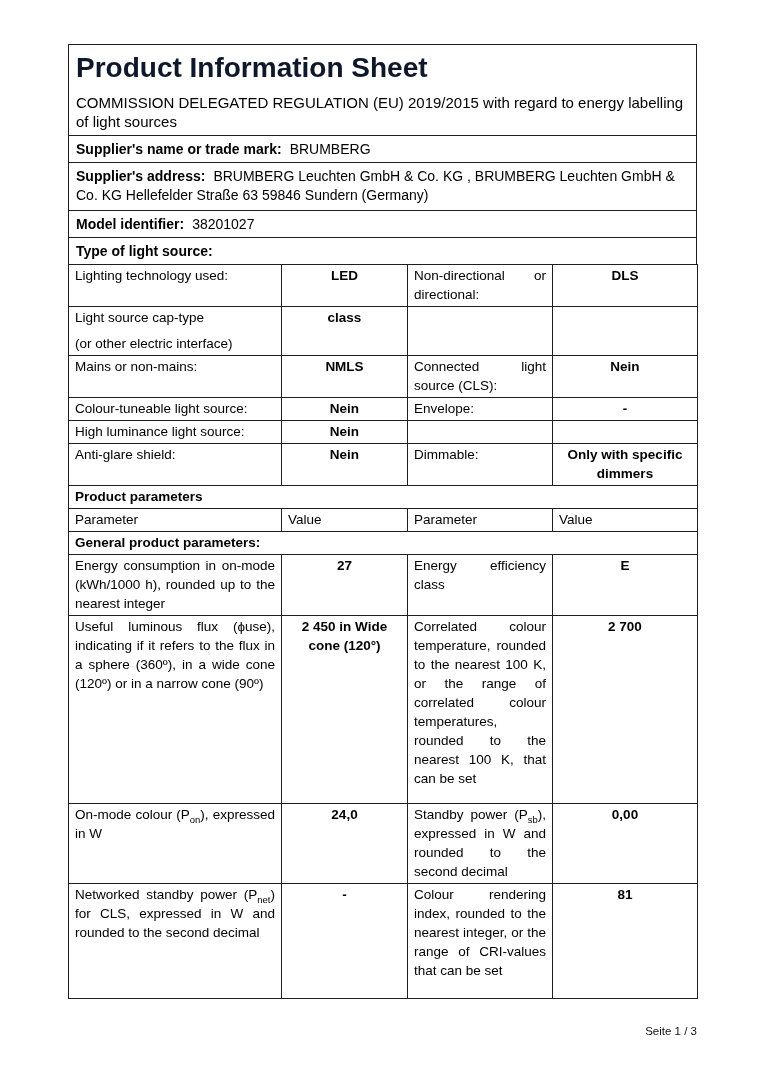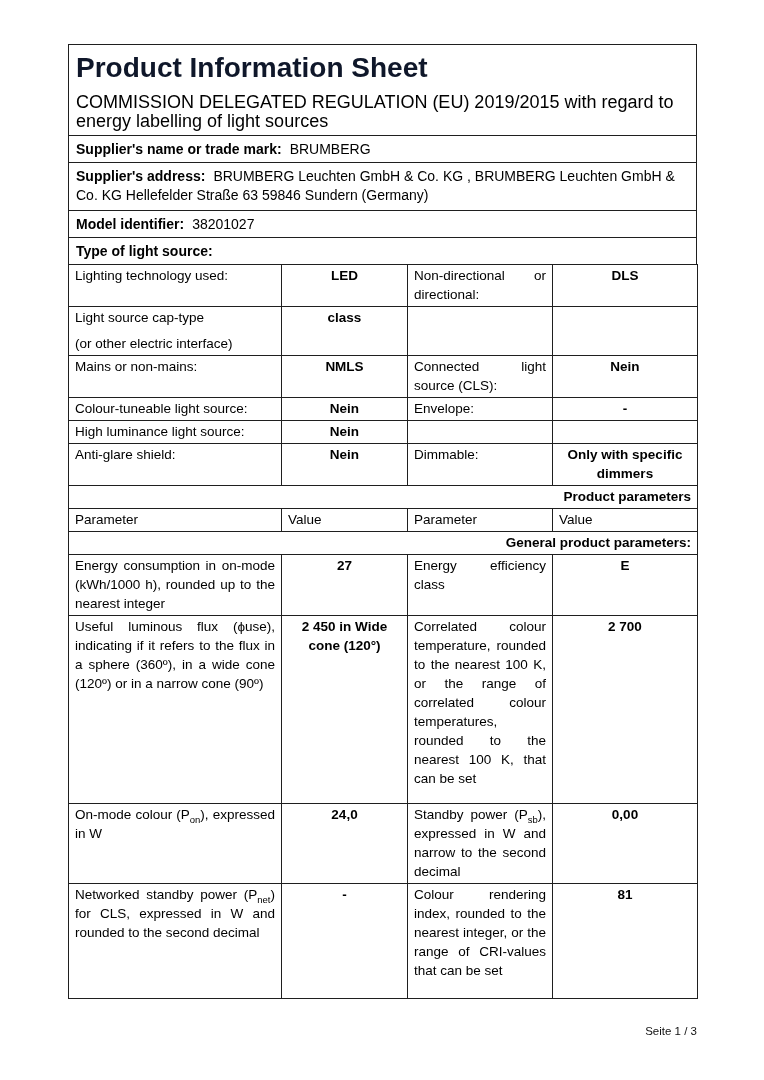--- a/index.html
+++ b/index.html
@@ -27,21 +27,21 @@
   }
   .sec:first-child { margin-top: 0; }
   .title-block { min-height: 92px; padding-top: 7px; }
   .title-block h1 {
     margin: 0 0 9px 0;
     font-size: 28px;
     line-height: 32px;
     font-weight: 700;
     color: #0f172a;
   }
-  .title-block p { margin: 0; font-size: 18px; line-height: 19px; }
+  .title-block p { margin: 0; font-size: 15px; line-height: 19px; }
   .row-name   { min-height: 27px; }
   .row-addr   { min-height: 49px; }
   .row-model  { min-height: 28px; }
   .row-type   { min-height: 27px; }
   .lbl { font-weight: 700; }
   .val { padding-left: 8px; }
 
   table.grid {
     border-collapse: collapse;
     table-layout: fixed;
@@ -52,21 +52,21 @@
     border: 1px solid #1f1f1f;
     vertical-align: top;
     padding: 1px 6px 2px 6px;
     font-size: 13.5px;
     line-height: 19px;
     overflow: hidden;
     word-wrap: break-word;
   }
   td.pcell { text-align: justify; }
   td.vcell { text-align: center; font-weight: bold; }
-  td.center-bold { text-align: right; font-weight: 700; }
+  td.center-bold { text-align: left; font-weight: 700; }
   .gap-line { margin-top: 7px; }
   sub { font-size: 9.5px; line-height: 0; }
 
   .footer {
     position: absolute;
     top: 1025px;
     right: 67px;
     font-size: 11.5px;
     color: #111;
   }
@@ -176,21 +176,21 @@
     <tr style="height:188px">
       <td class="pcell">Useful luminous flux (ϕuse), indicating if it refers to the flux in a sphere (360º), in a wide cone (120º) or in a narrow cone (90º)</td>
       <td class="vcell">2 450 in Wide cone (120°)</td>
       <td class="pcell">Correlated colour temperature, rounded to the nearest 100 K, or the range of correlated colour temperatures, rounded to the nearest 100 K, that can be set</td>
       <td class="vcell">2 700</td>
     </tr>
 
     <tr style="height:77px">
       <td class="pcell"><span>On-mode colour (P</span><sub>on</sub><span>), expressed in W</span></td>
       <td class="vcell">24,0</td>
-      <td class="pcell"><span>Standby power (P</span><sub>sb</sub><span>), expressed in W and narrow to the second decimal</span></td>
+      <td class="pcell"><span>Standby power (P</span><sub>sb</sub><span>), expressed in W and rounded to the second decimal</span></td>
       <td class="vcell">0,00</td>
     </tr>
 
     <tr style="height:115px">
       <td class="pcell"><span>Networked standby power (P</span><sub>net</sub><span>) for CLS, expressed in W and rounded to the second decimal</span></td>
       <td class="vcell">-</td>
       <td class="pcell">Colour rendering index, rounded to the nearest integer, or the range of CRI-values that can be set</td>
       <td class="vcell">81</td>
     </tr>
   </tbody>

